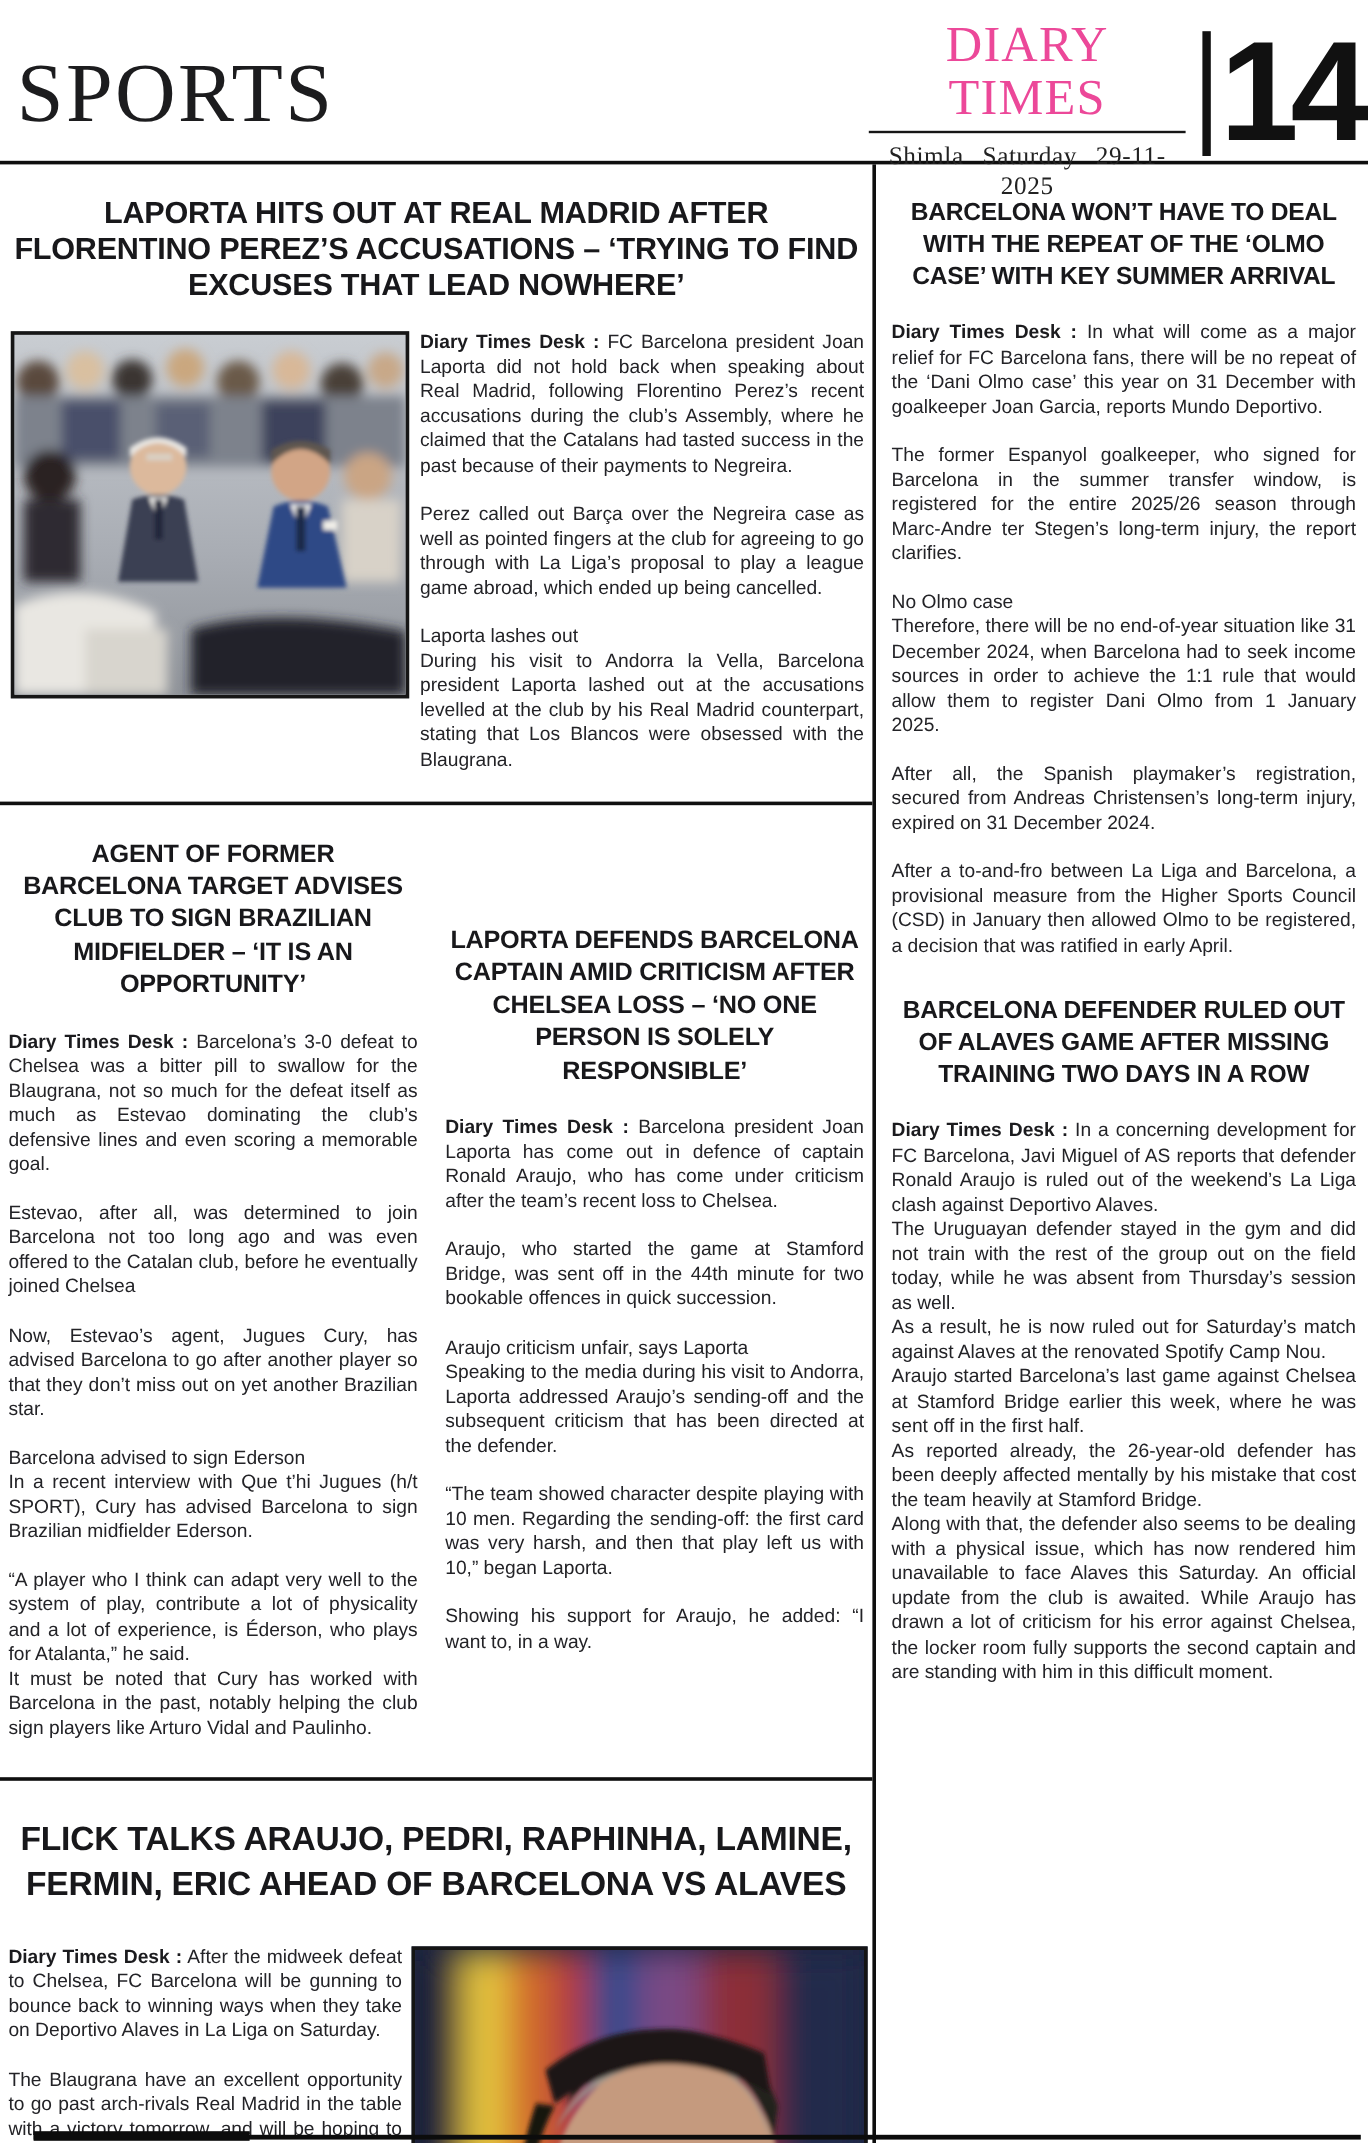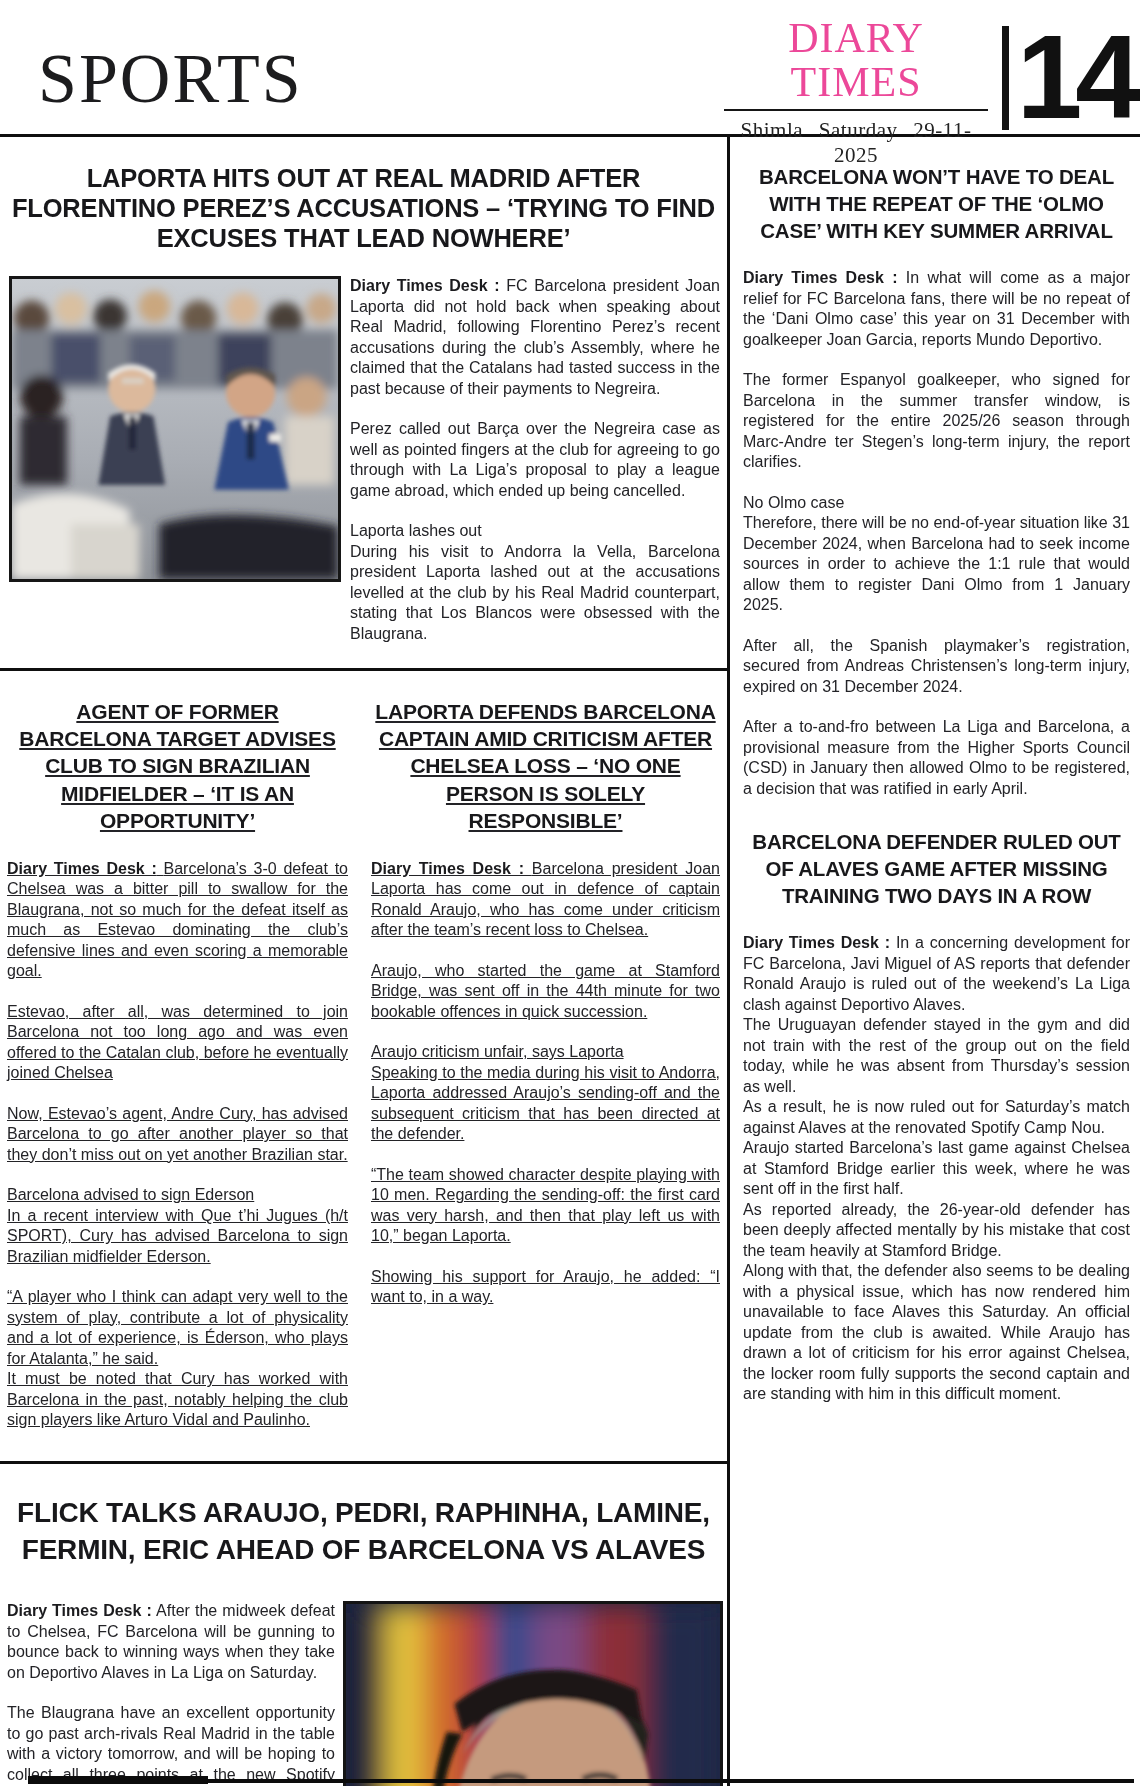--- a/index.html
+++ b/index.html
@@ -12,21 +12,21 @@
     color:#232327;
     overflow:hidden;
     box-sizing:border-box;
   }
   
   .masthead{position:relative;height:134px;}
   .sports-title{
     position:absolute;left:14px;top:44px;
     font-family:"Liberation Serif", serif;
     font-size:70px;line-height:1;font-weight:400;
-    letter-spacing:2px;color:#1c1c1e;margin-left:24px;
+    letter-spacing:2px;color:#1c1c1e;
   }
   .mast-center{position:absolute;left:722px;width:268px;text-align:center;top:16px;}
   .paper-name{
     font-family:"Liberation Serif", serif;
     font-size:42px;line-height:1.05;color:#ec4899;letter-spacing:1px;
   }
   .mast-rule{height:2px;background:#161616;margin:5px 2px 7px;}
   .edition-line{
     font-family:"Liberation Serif", serif;
     font-size:21px;color:#222;word-spacing:10px;letter-spacing:0.5px;
@@ -53,21 +53,21 @@
   .hl-flick{font-size:28px;line-height:1.32;padding:8px 4px 7px;}
 
   
   .bodytext{font-size:16px;line-height:20.5px;text-align:justify;}
   .para{margin:0 0 20px;}
   .mb0{margin-bottom:0;}
   .desk{font-weight:700;color:#1b1b1e;}
 
   
   .hrule{height:3px;background:#0f0f0f;}
-  .two-col{display:flex;align-items:flex-start;text-decoration:underline;}
+  .two-col{display:flex;align-items:center;}
   .col-a{width:357px;box-sizing:border-box;padding:0 9px 10px 7px;}
   .vdiv2{width:3px;background:#0f0f0f;}
   .col-b{flex:1;box-sizing:border-box;padding:0 7px 10px 11px;}
 
   
   .main-body{display:flex;gap:9px;padding:2px 7px 4px 9px;}
   .photo1{
     width:332px;height:306px;flex:0 0 auto;
     border:3px solid #161616;box-sizing:border-box;overflow:hidden;background:#aeb3ba;
   }
@@ -179,21 +179,21 @@
       </article>
 
       <div class="hrule"></div>
 
       <div class="two-col">
         <article class="col-a">
           <h2 class="headline hl-col">AGENT OF FORMER BARCELONA TARGET ADVISES CLUB TO SIGN BRAZILIAN MIDFIELDER – ‘IT IS AN OPPORTUNITY’</h2>
           <div class="bodytext">
             <p class="para"><span class="desk">Diary Times Desk :</span> <span>Barcelona’s 3-0 defeat to Chelsea was a bitter pill to swallow for the Blaugrana, not so much for the defeat itself as much as Estevao dominating the club’s defensive lines and even scoring a memorable goal.</span></p>
             <p class="para">Estevao, after all, was determined to join Barcelona not too long ago and was even offered to the Catalan club, before he eventually joined Chelsea</p>
-            <p class="para">Now, Estevao’s agent, Andre Cury, has advised Barcelona to go after another player so that they don’t miss out on yet another Brazilian star.</p>
+            <p class="para">Now, Estevao’s agent, Jugues Cury, has advised Barcelona to go after another player so that they don’t miss out on yet another Brazilian star.</p>
             <p class="para mb0">Barcelona advised to sign Ederson</p>
             <p class="para">In a recent interview with Que t’hi Jugues (h/t SPORT), Cury has advised Barcelona to sign Brazilian midfielder Ederson.</p>
             <p class="para mb0">“A player who I think can adapt very well to the system of play, contribute a lot of physicality and a lot of experience, is Éderson, who plays for Atalanta,” he said.</p>
             <p class="para">It must be noted that Cury has worked with Barcelona in the past, notably helping the club sign players like Arturo Vidal and Paulinho.</p>
           </div>
         </article>
         <div class="vdiv2"></div>
         <article class="col-b">
           <h2 class="headline hl-col">LAPORTA DEFENDS BARCELONA CAPTAIN AMID CRITICISM AFTER CHELSEA LOSS – ‘NO ONE PERSON IS SOLELY RESPONSIBLE’</h2>
           <div class="bodytext">

